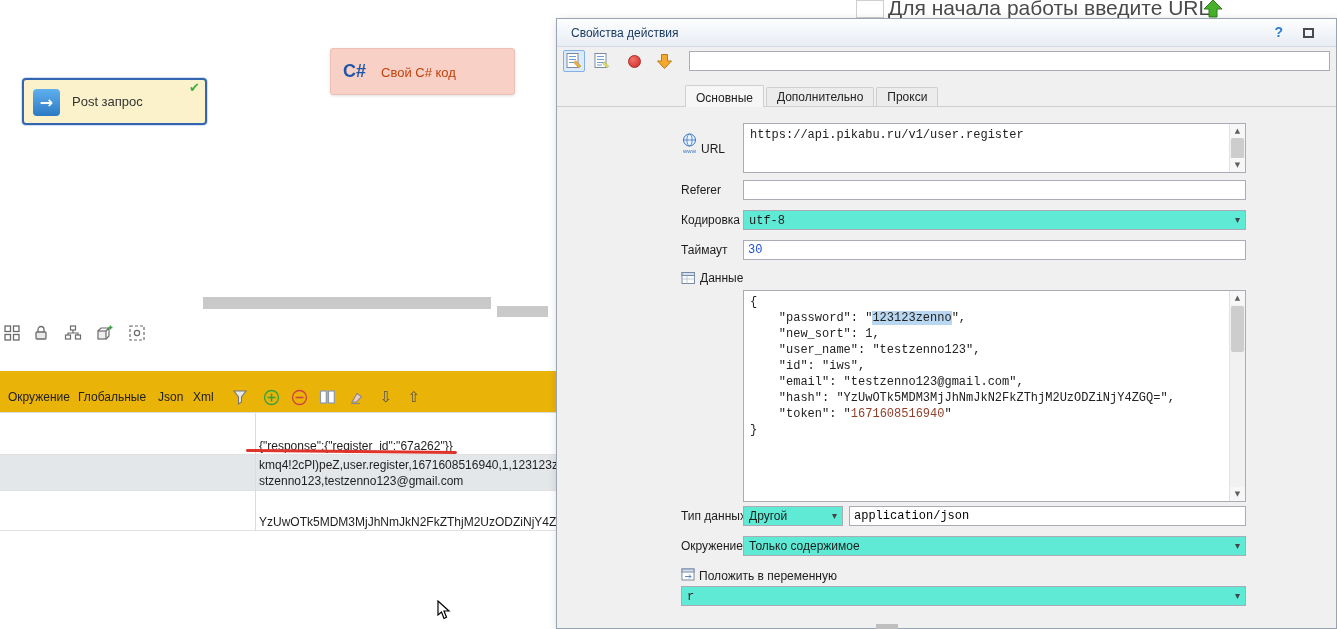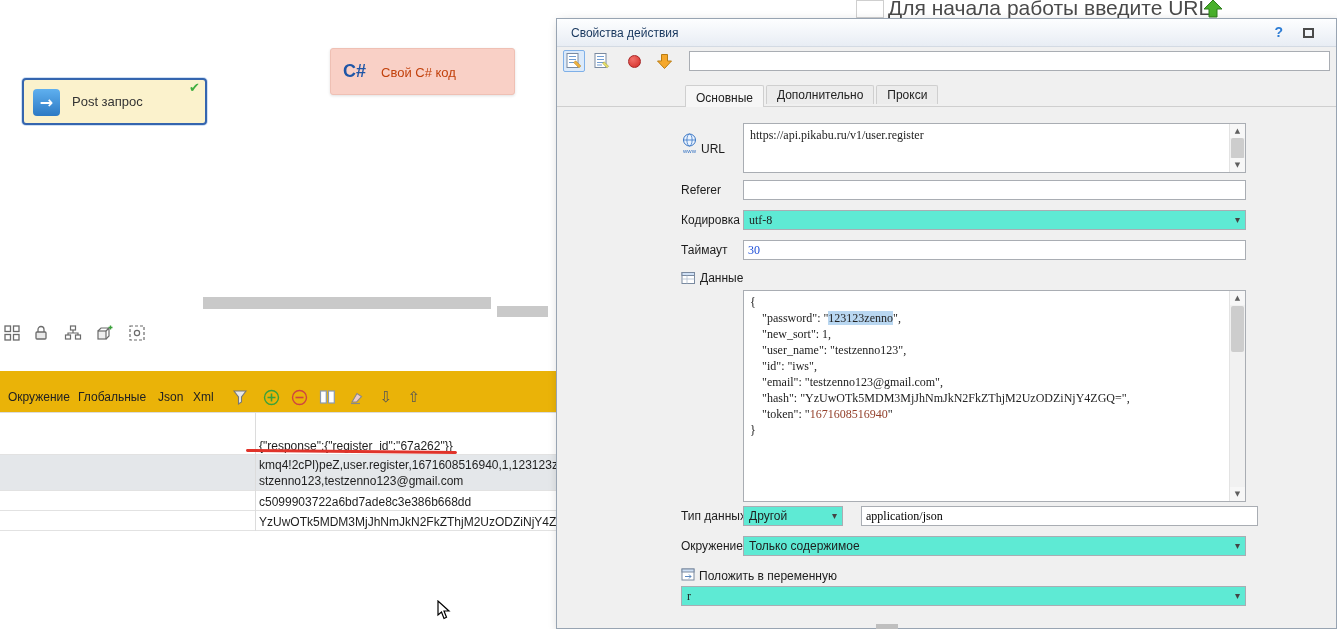--- a/index.html
+++ b/index.html
@@ -1,18 +1,18 @@
 <!DOCTYPE html>
 <html><head>
 <meta charset="utf-8">
 <style>
   *{margin:0;padding:0;box-sizing:border-box}
   html,body{background:#fff}
   body{font-family:"Liberation Sans",sans-serif;color:#1e1e1e}
-  .mono{font-family:Liberation Serif, serif}
+  .mono{font-family:Liberation Mono, monospace}
   .glyph{font-family:"DejaVu Sans",sans-serif}
   .screen{position:relative;width:1337px;height:629px;background:#fff;overflow:hidden}
 
   
   .post-block{position:absolute;left:22px;top:78px;width:185px;height:47px;background:#fbf2cc;
     border:2px solid #3565ae;border-radius:4px;box-shadow:0 0 0 1px #cfe0f5;z-index:2}
   .post-icon{position:absolute;left:9px;top:9px;width:27px;height:27px;border-radius:4px;
     background:linear-gradient(#5fb0ef,#2d7ac4);color:#fff;font-weight:bold;font-size:16px;
     display:flex;align-items:center;justify-content:center}
   .post-label{position:absolute;left:48px;top:14px;font-size:13px;color:#333}
@@ -66,21 +66,21 @@
   .dlg-title-text{position:absolute;left:14px;top:7px;font-size:12px;font-weight:normal;color:#17365d}
   .dlg-help{position:absolute;right:53px;top:5px;color:#2c7cd4;font-size:14px;font-weight:bold}
   .dlg-maxbox{position:absolute;right:22px;top:9px;width:11px;height:10px;border:2px solid #4a4a4a}
 
   .tb-btn{position:absolute;top:31px;width:22px;height:22px;border-radius:2px;display:flex;align-items:center;justify-content:center}
   .tb-btn.pressed{background:#dceafa;border:1px solid #7fb0e8}
   .record-dot{width:13px;height:13px;border-radius:50%;background:radial-gradient(circle at 35% 30%,#f2706a,#d12a24);border:1px solid #a82525}
   .dlg-tb-input{position:absolute;left:132px;top:32px;width:641px;height:20px;background:#fff;border:1px solid #a9adb3;font-size:12px;padding:1px 4px}
 
   .dlg-tabs{position:absolute;left:0;top:66px;width:779px;height:22px;border-bottom:1px solid #cfcfcf;
-    display:flex;align-items:flex-start;padding-left:128px}
+    display:flex;align-items:flex-end;padding-left:128px}
   .tab{height:19px;background:#ececec;border:1px solid #cfcfcf;border-bottom:none;border-radius:2px 2px 0 0;
     padding:2px 10px 0;font-size:12px;color:#222;margin-right:2px}
   .tab.active{height:22px;background:#f6f6f6;padding-top:5px;margin-bottom:-1px;z-index:2}
 
   .flabel{position:absolute;font-size:12px;color:#1c1c1c;white-space:nowrap}
   .tinput{position:absolute;background:#fff;border:1px solid #a9adb3;font-size:12px;padding:2px 4px}
   .combo{position:absolute;background:#5eead4;border:1px solid #a9adb3;font-size:12px;height:20px;padding:2px 18px 2px 5px;white-space:nowrap;overflow:hidden}
   .combo-arrow{position:absolute;right:5px;top:3px;font-size:10px;color:#444}
 
   .textbox{position:absolute;background:#fff;border:1px solid #a9adb3;overflow:hidden}
@@ -210,23 +210,20 @@
       </span>
   </div>
 
   <div class="vp-colline"></div>
 
   <div class="vp-row row1">
     <div class="val" style="top:3px">{"response":{"register_id":"67a262"}}</div>
   </div>
   <div class="vp-row row2">
     <div class="val">kmq4!2cPl)peZ,user.register,1671608516940,1,123123zenno,testzenno123,testzenno123@gmail.com</div>
-  </div>
-  <div class="vp-row row3">
-    <div class="val" style="top:3px">c5099903722a6bd7ade8c3e386b668dd</div>
   </div>
   <div class="vp-row row4">
     <div class="val" style="top:3px">YzUwOTk5MDM3MjJhNmJkN2FkZThjM2UzODZiNjY4ZGQ=</div>
   </div>
 
   <div class="red-line"></div>
 
   <div class="dlg">
     <div class="dlg-title">
       <span class="dlg-title-text">Свойства действия</span>
@@ -315,21 +312,21 @@
         <div class="sb-thumb data-thumb"></div>
         <div class="sb-btn sb-down glyph">▼</div>
       </div>
     </div>
 
     <span class="flabel" style="left:124px;top:490px">Тип данных</span>
     <div class="combo" style="left:186px;top:487px;width:100px">
       <span>Другой</span>
       <span class="combo-arrow glyph">▾</span>
     </div>
-    <input class="tinput mono" style="left: 292px; top: 487px; width: 397px; height: 20px; margin-left: 12px;" value="application/json">
+    <input class="tinput mono" style="left: 292px; top: 487px; width: 397px; height: 20px;" value="application/json">
 
     <span class="flabel" style="left:124px;top:520px">Окружение</span>
     <div class="combo" style="left:186px;top:517px;width:503px">
       <span>Только содержимое</span>
       <span class="combo-arrow glyph">▾</span>
     </div>
 
     <svg style="position:absolute;left:124px;top:549px" width="14" height="13" viewBox="0 0 14 13">
       <rect x="1" y="1" width="12" height="11" fill="#fff" stroke="#7a8aa0"></rect>
       <rect x="1" y="1" width="12" height="3" fill="#cfe0f5" stroke="#7a8aa0"></rect>

